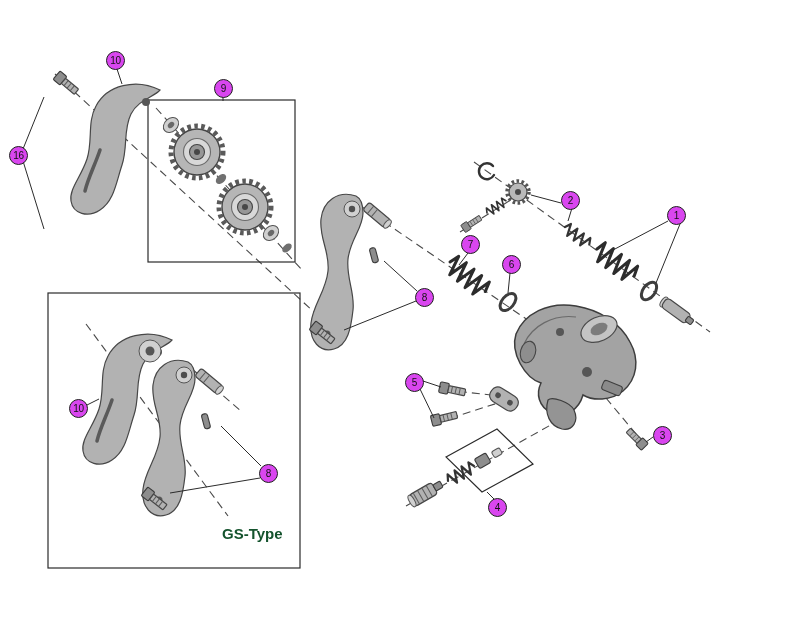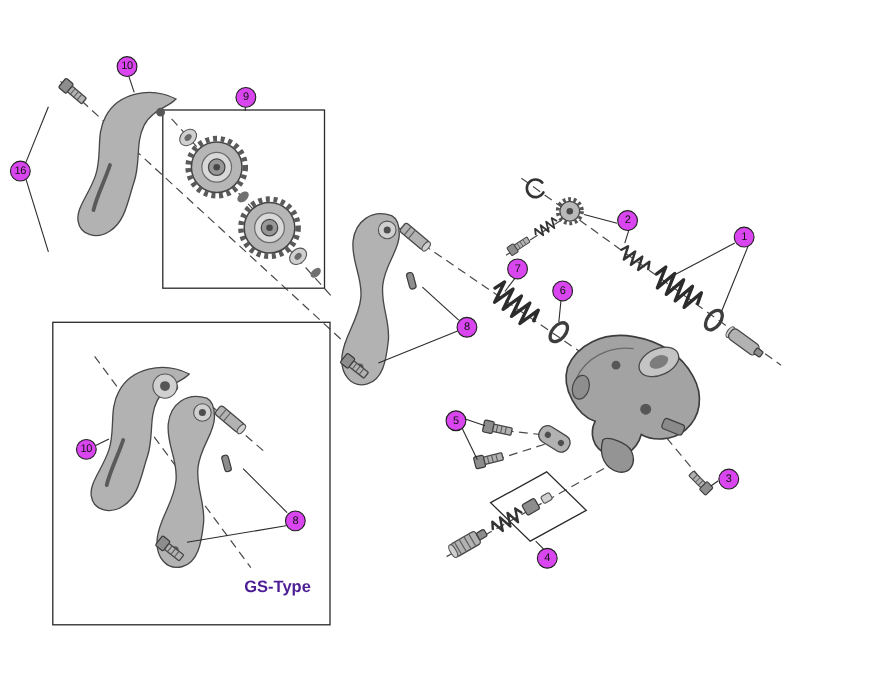--- a/index.html
+++ b/index.html
@@ -5,21 +5,21 @@
   html,body{margin:0;padding:0}
   body{width:800px;height:617px;background:#fff;font-family:"Liberation Sans",sans-serif}
   .stage{position:relative;width:800px;height:617px;overflow:hidden;background:#fff}
   .stage > svg{position:absolute;left:0;top:0}
   .callout{
     position:absolute;width:19px;height:19px;box-sizing:border-box;
     border:1.5px solid #1f1f1f;border-radius:50%;background:#d946ef;color:#111;
     font-size:10px;display:flex;align-items:center;justify-content:center;
     letter-spacing:-0.3px;z-index:3;user-select:none;
   }
-  .gs-label{position:absolute;font-weight:bold;font-size:15px;color:#4c1d95;z-index:3}
+  .gs-label{position:absolute;font-weight:bold;font-size:15px;color:#14532d;z-index:3}
   
   .metal{fill:#b2b2b2;stroke:#474747;stroke-width:1.2}
   .metalD{fill:#8d8d8d;stroke:#3a3a3a;stroke-width:1.1}
   .metalL{fill:#d0d0d0;stroke:#555;stroke-width:1}
   .axis{stroke:#4a4a4a;stroke-width:1.1;stroke-dasharray:8 5;fill:none}
   .leader{stroke:#2b2b2b;stroke-width:1;fill:none}
   .gbox{fill:none;stroke:#2b2b2b;stroke-width:1.2}
   .spring{fill:none;stroke:#333;stroke-width:2.2;stroke-linecap:round;stroke-linejoin:round}
   .springB{fill:none;stroke:#2c2c2c;stroke-width:3;stroke-linecap:round;stroke-linejoin:round}
   .oring{fill:none;stroke:#3d3d3d;stroke-width:3}

